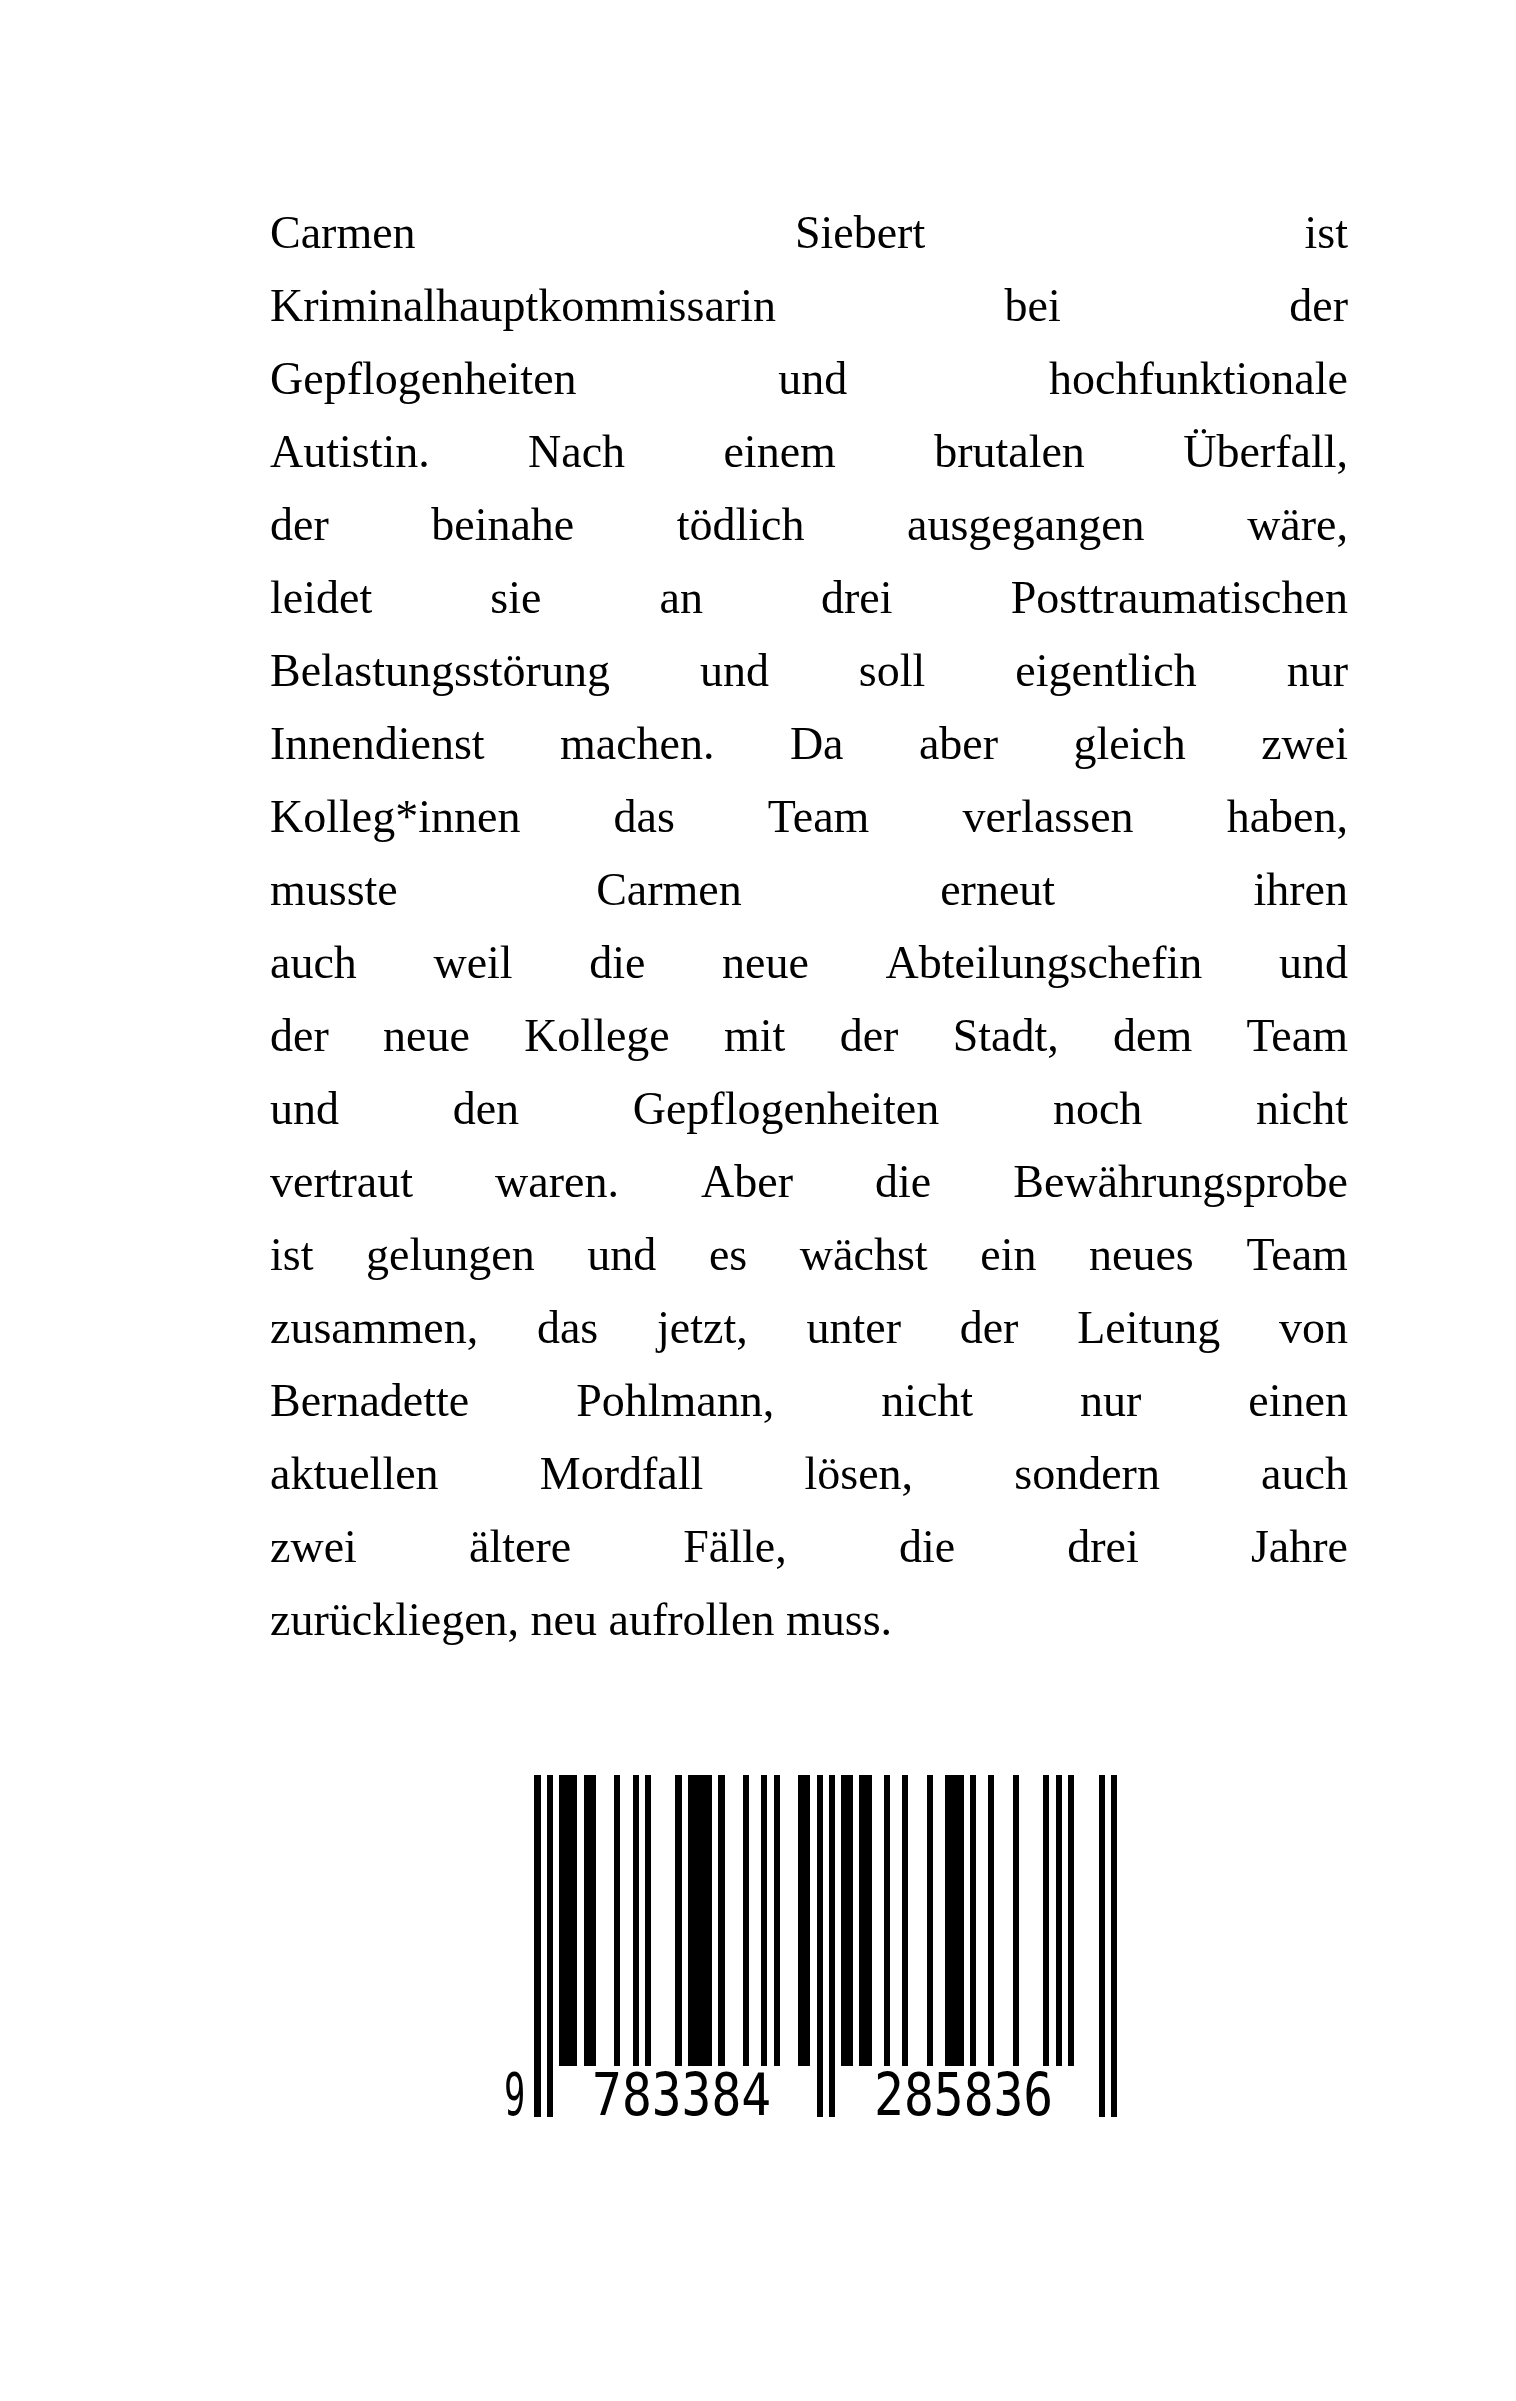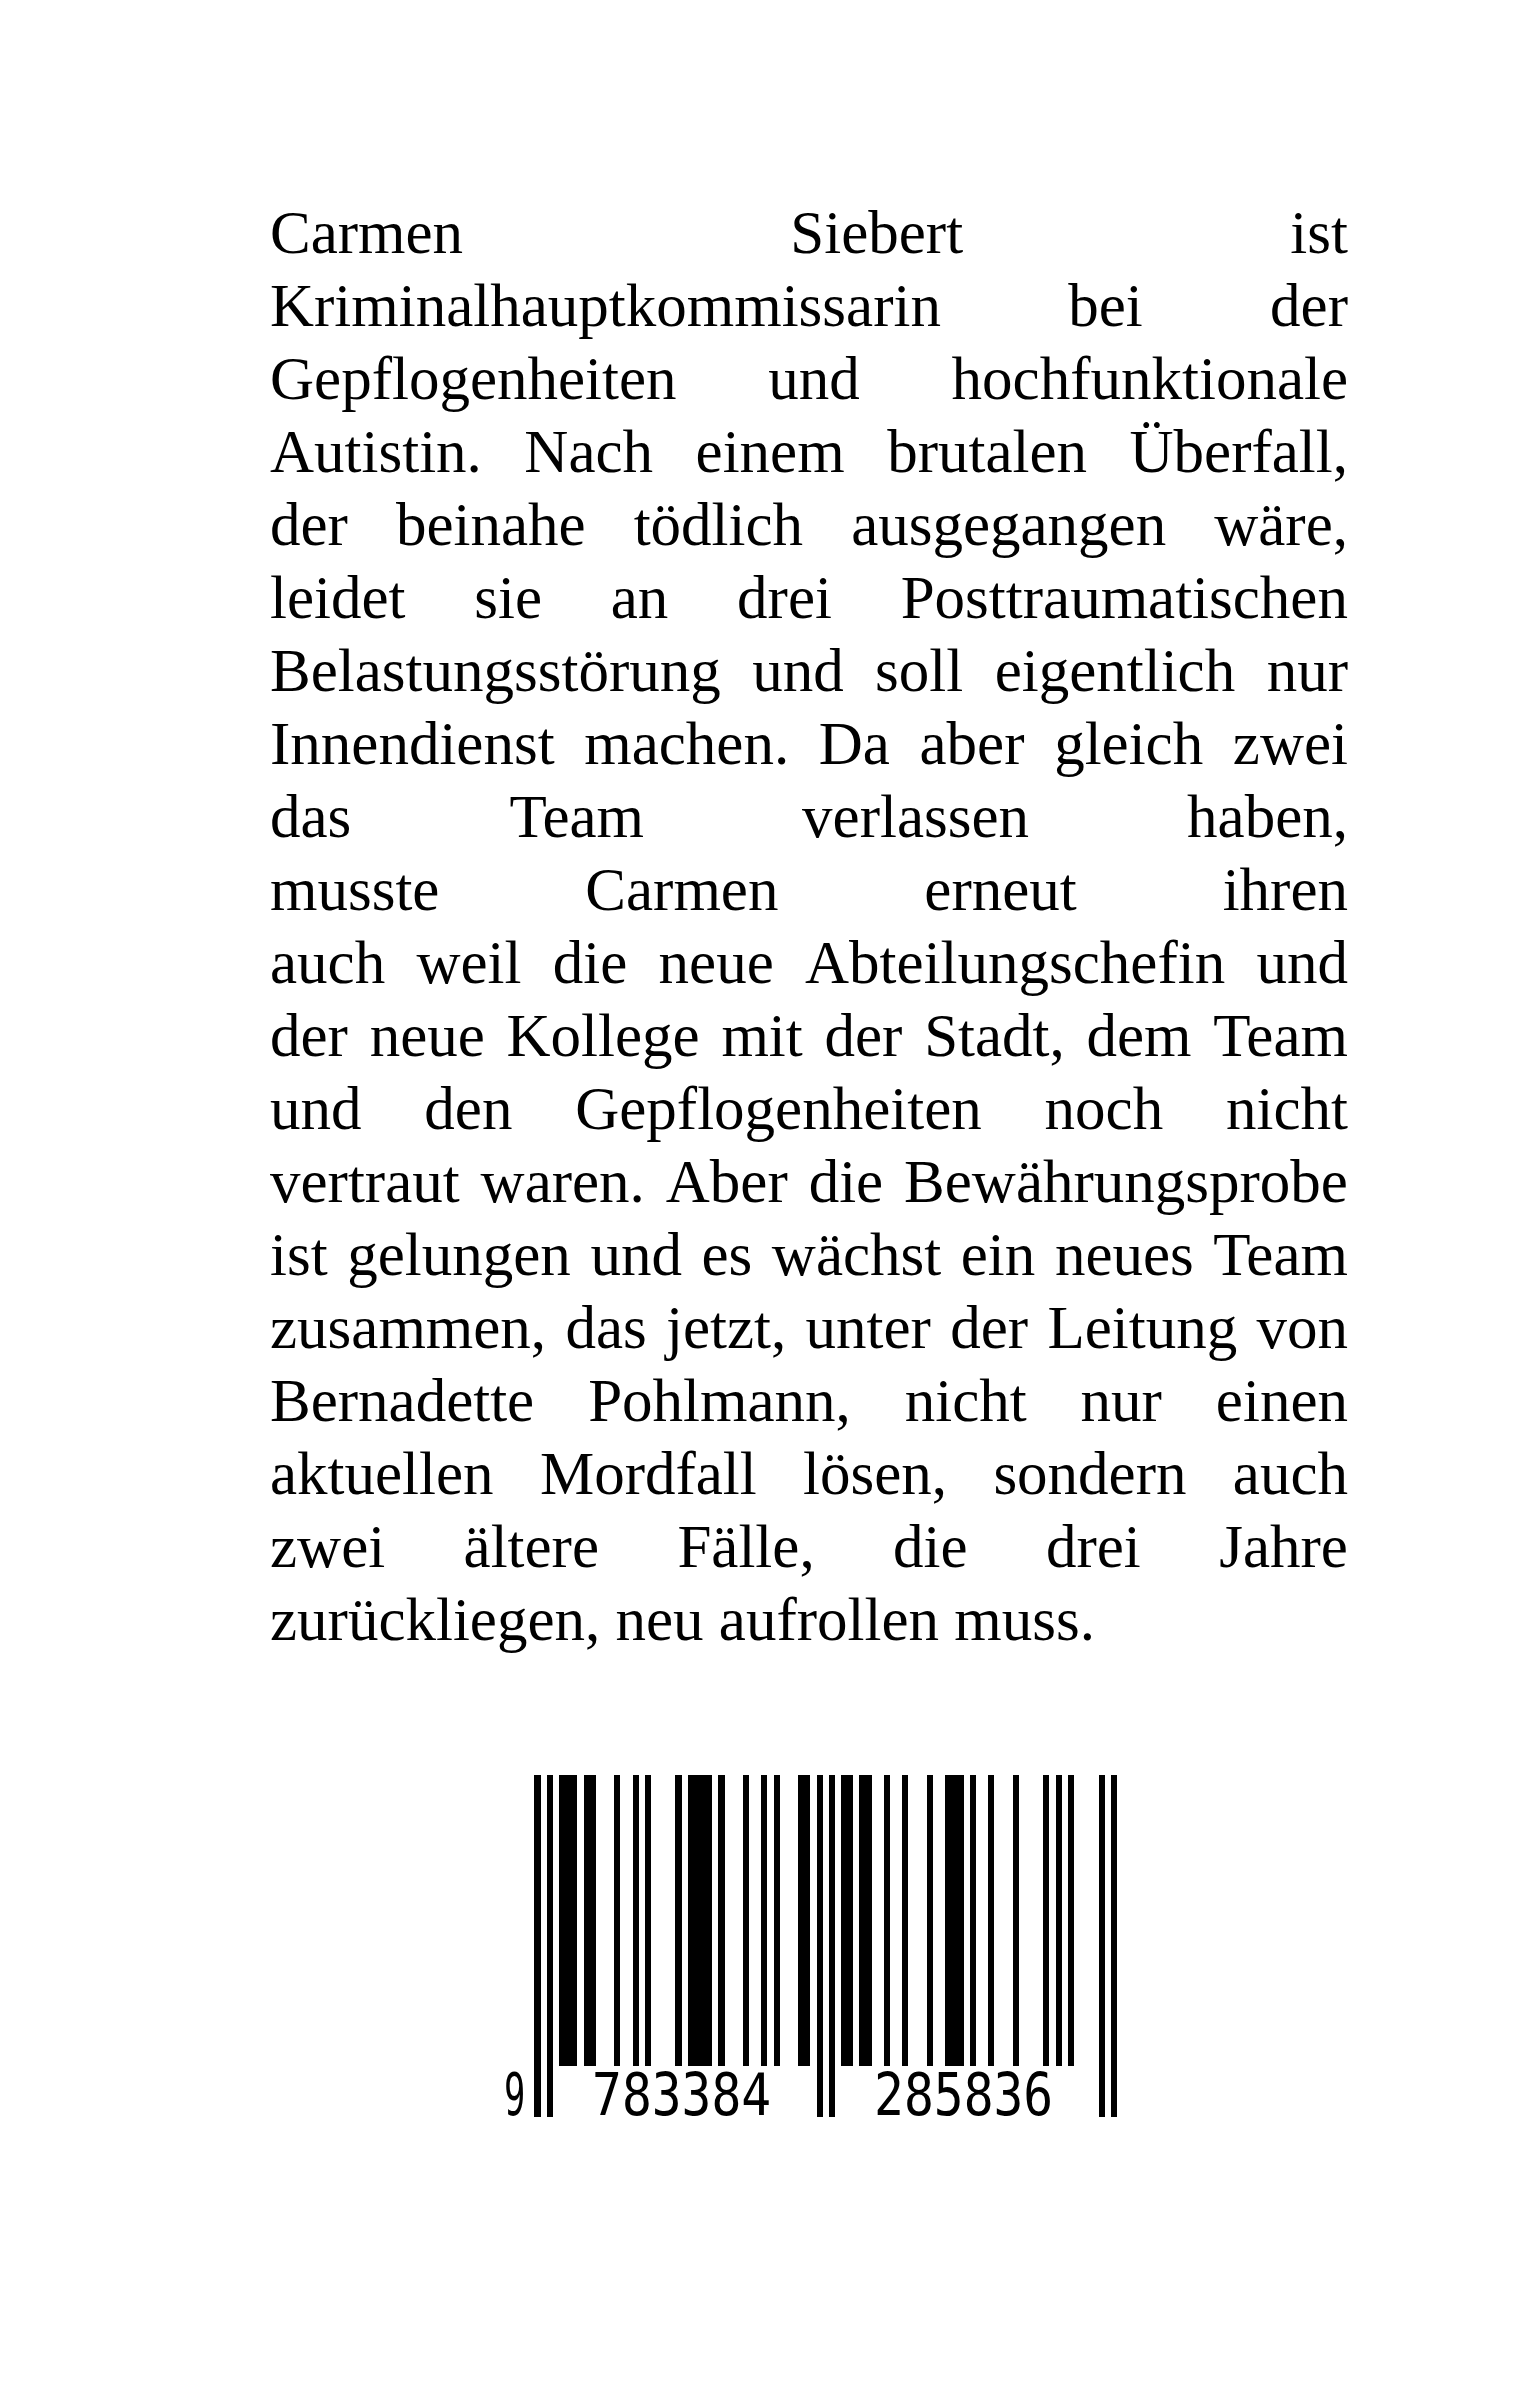--- a/index.html
+++ b/index.html
@@ -16,21 +16,21 @@
     inset: 0;
     background: #ffffff;
   }
   
   .blurb {
     position: absolute;
     left: 270px;
     top: 196px;
     width: 1078px;
     color: #000000;
-    font-size: 61px;
+    font-size: 46px;
     line-height: 73px;
   }
   .blurb .line {
     display: flex;
     justify-content: space-between;
     white-space: nowrap;
     height: 73px;
   }
   .blurb .line.last {
     display: block;           
@@ -102,20 +102,21 @@
       </div>
       <div class="line">
         <span>Innendienst</span>
         <span>machen.</span>
         <span>Da</span>
         <span>aber</span>
         <span>gleich</span>
         <span>zwei</span>
       </div>
       <div class="line">
+        <span>Kolleg*innen</span>
         <span>das</span>
         <span>Team</span>
         <span>verlassen</span>
         <span>haben,</span>
       </div>
       <div class="line">
         <span>musste</span>
         <span>Carmen</span>
         <span>erneut</span>
         <span>ihren</span>

